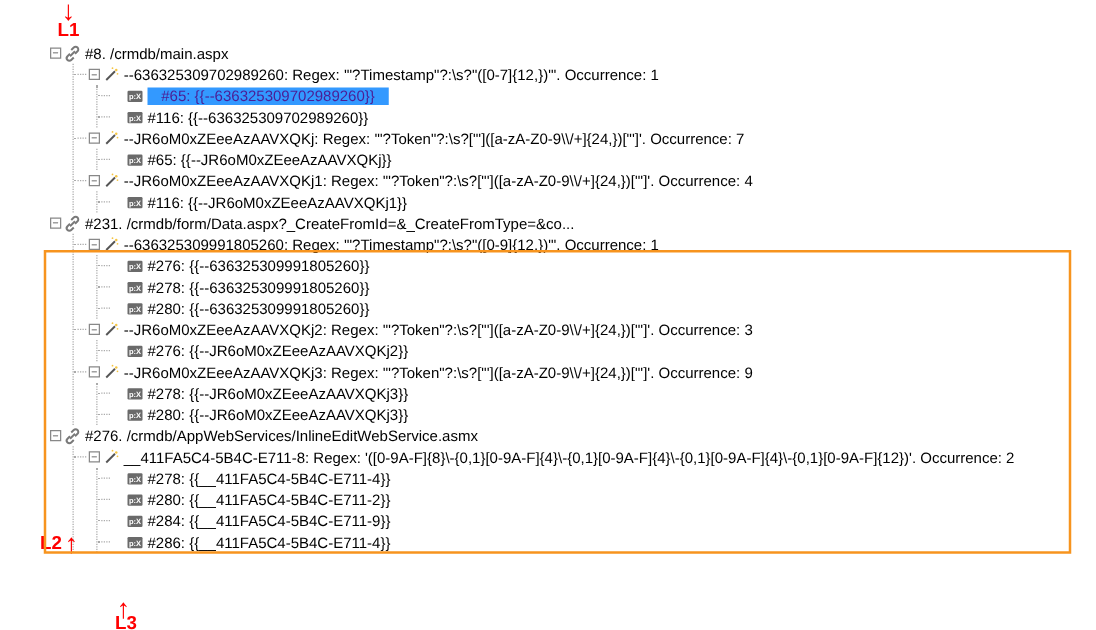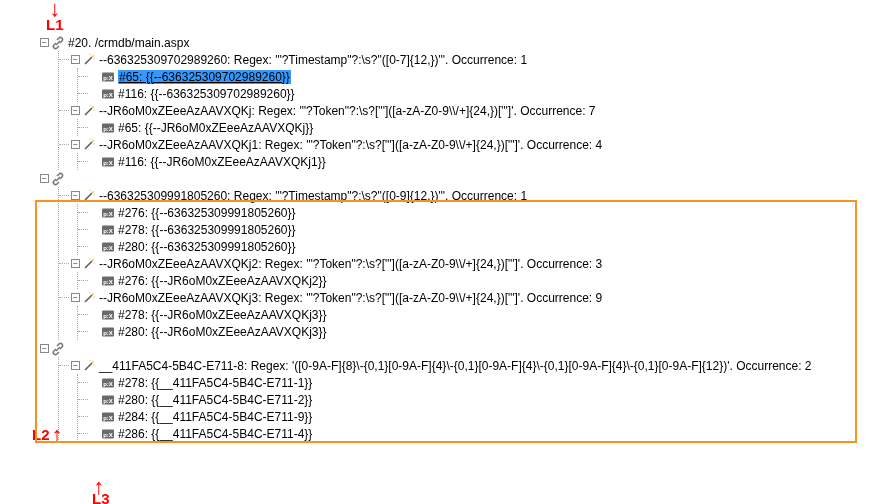--- a/index.html
+++ b/index.html
@@ -43,21 +43,21 @@
     margin-right: 2px;
     vertical-align: middle;
   }
   .ic {
     width: 14px; height: 14px;
     display: inline-flex; align-items: center; justify-content: center;
     margin-right: 3px;
     flex-shrink: 0;
   }
   .label { }
-  .sel { background: #3399ff; color: #000000; padding: 0 1px; text-decoration: underline; }
+  .sel { background: #3399ff; color: #4c1d95; padding: 0 11px; }
   .arrow-red {
     position: absolute;
     color: #f00;
     font-weight: bold;
     font-size: 15px;
     font-family: Arial, sans-serif;
     text-align: center;
   }
   .arrow-glyph { display:block; font-size: 22px; line-height: 14px;}
   .highlight-box {
@@ -75,21 +75,21 @@
         <span class="toggle">−</span>
         <span class="ic">
           <svg width="14" height="14" viewBox="0 0 14 14">
             <g stroke="#7a7a7a" stroke-width="1.6" fill="none">
               <path d="M5 9l4-4"></path>
               <path d="M6 4l2-2a2 2 0 013 3l-2 2"></path>
               <path d="M8 10l-2 2a2 2 0 01-3-3l2-2"></path>
             </g>
           </svg>
         </span>
-        <span class="label">#20. /crmdb/main.aspx</span>
+        <span class="label">#8. /crmdb/main.aspx</span>
       </div>
       <div class="children">
         <div class="node">
           <div class="row">
             <span class="toggle">−</span>
             <span class="ic">
               <svg width="14" height="14" viewBox="0 0 14 14">
                 <line x1="3" y1="11" x2="10" y2="4" stroke="#555" stroke-width="1.5"></line>
                 <circle cx="11" cy="3" r="1" fill="#f5c542"></circle>
                 <circle cx="8" cy="1.5" r="0.7" fill="#f5c542"></circle>
@@ -188,20 +188,21 @@
         <span class="toggle">−</span>
         <span class="ic">
           <svg width="14" height="14" viewBox="0 0 14 14">
             <g stroke="#7a7a7a" stroke-width="1.6" fill="none">
               <path d="M5 9l4-4"></path>
               <path d="M6 4l2-2a2 2 0 013 3l-2 2"></path>
               <path d="M8 10l-2 2a2 2 0 01-3-3l2-2"></path>
             </g>
           </svg>
         </span>
+        <span class="label">#231. /crmdb/form/Data.aspx?_CreateFromId=&amp;_CreateFromType=&amp;co...</span>
       </div>
       <div class="children">
         <div class="node">
           <div class="row">
             <span class="toggle">−</span>
             <span class="ic">
               <svg width="14" height="14" viewBox="0 0 14 14">
                 <line x1="3" y1="11" x2="10" y2="4" stroke="#555" stroke-width="1.5"></line>
                 <circle cx="11" cy="3" r="1" fill="#f5c542"></circle>
                 <circle cx="8" cy="1.5" r="0.7" fill="#f5c542"></circle>
@@ -324,20 +325,21 @@
         <span class="toggle">−</span>
         <span class="ic">
           <svg width="14" height="14" viewBox="0 0 14 14">
             <g stroke="#7a7a7a" stroke-width="1.6" fill="none">
               <path d="M5 9l4-4"></path>
               <path d="M6 4l2-2a2 2 0 013 3l-2 2"></path>
               <path d="M8 10l-2 2a2 2 0 01-3-3l2-2"></path>
             </g>
           </svg>
         </span>
+        <span class="label">#276. /crmdb/AppWebServices/InlineEditWebService.asmx</span>
       </div>
       <div class="children">
         <div class="node">
           <div class="row">
             <span class="toggle">−</span>
             <span class="ic">
               <svg width="14" height="14" viewBox="0 0 14 14">
                 <line x1="3" y1="11" x2="10" y2="4" stroke="#555" stroke-width="1.5"></line>
                 <circle cx="11" cy="3" r="1" fill="#f5c542"></circle>
                 <circle cx="8" cy="1.5" r="0.7" fill="#f5c542"></circle>
@@ -349,21 +351,21 @@
           <div class="children">
             <div class="node">
               <div class="row">
                 <span class="spacer"></span>
                 <span class="ic">
                   <svg width="14" height="14" viewBox="0 0 14 14">
                     <rect x="1" y="2.5" width="12" height="9" rx="1" fill="#6a6a6a"></rect>
                     <text x="7" y="9.5" font-size="6" font-family="Arial" font-weight="bold" fill="#fff" text-anchor="middle">p:X</text>
                   </svg>
                 </span>
-                <span class="label">#278: {{__411FA5C4-5B4C-E711-1}}</span>
+                <span class="label">#278: {{__411FA5C4-5B4C-E711-4}}</span>
               </div>
             </div>
             <div class="node">
               <div class="row">
                 <span class="spacer"></span>
                 <span class="ic">
                   <svg width="14" height="14" viewBox="0 0 14 14">
                     <rect x="1" y="2.5" width="12" height="9" rx="1" fill="#6a6a6a"></rect>
                     <text x="7" y="9.5" font-size="6" font-family="Arial" font-weight="bold" fill="#fff" text-anchor="middle">p:X</text>
                   </svg>

